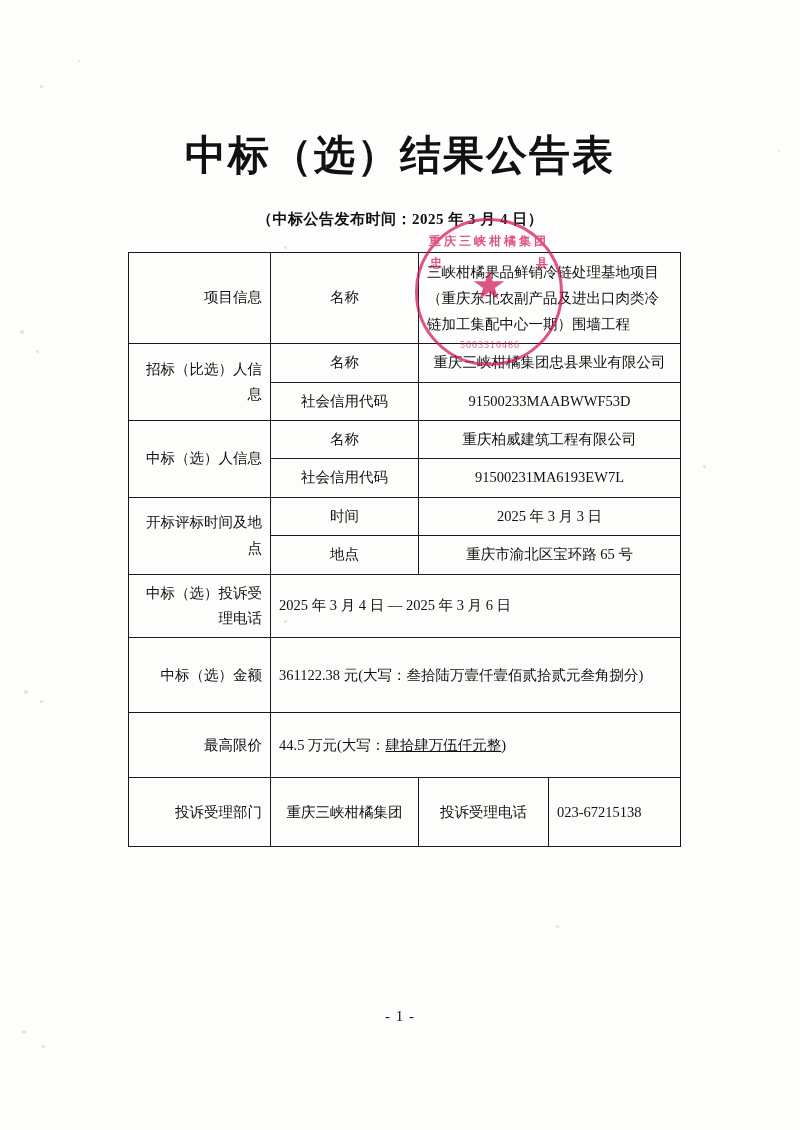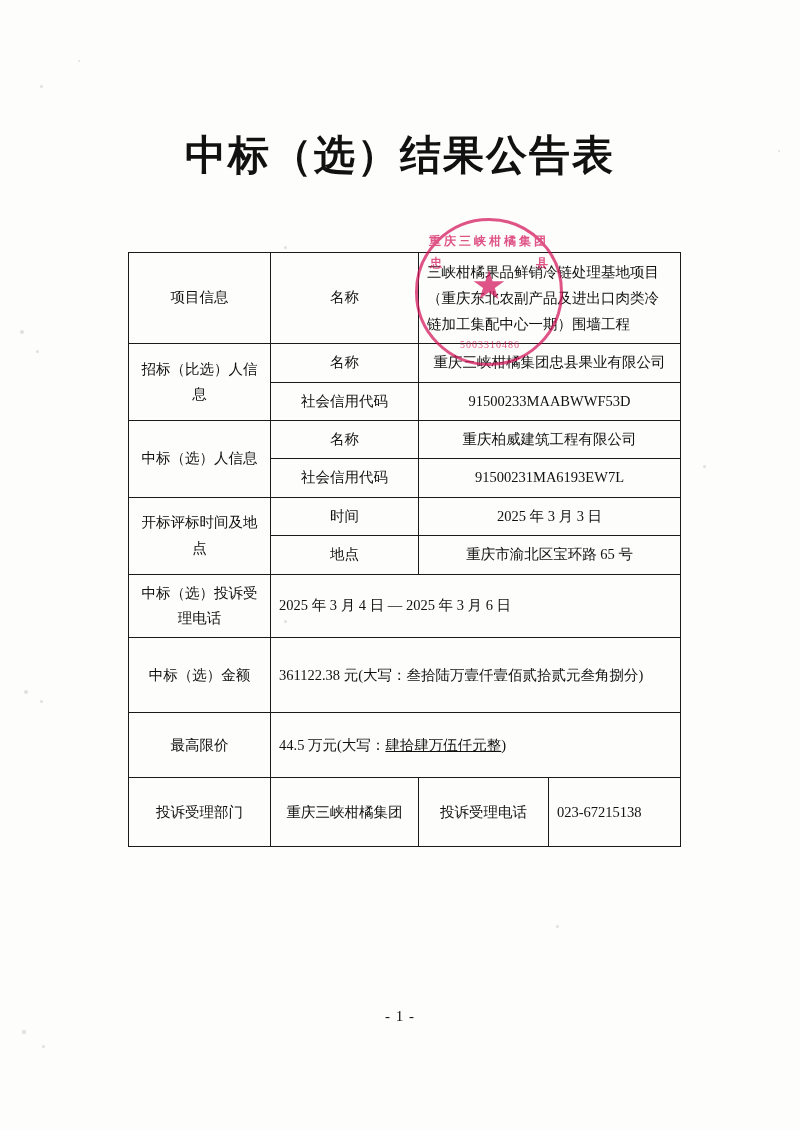--- a/index.html
+++ b/index.html
@@ -59,21 +59,21 @@
   }
   table.main td {
     border: 1px solid #1a1a1a;
     font-size: 14.5px;
     padding: 6px 8px;
     vertical-align: middle;
     line-height: 1.75;
     margin-top: 24px;
   }
   td.label-cell {
-    text-align: center;
+    text-align: right;
     width: 142px;
   }
   td.sub-label {
     text-align: center;
     width: 148px;
   }
   td.value-cell {
     text-align: center;
   }
   td.value-left {
@@ -161,20 +161,21 @@
   <div class="speck" style="left:40px;  top:700px; width:3px; height:3px;"></div>
   <div class="speck" style="left:22px;  top:1030px;width:4px; height:4px;"></div>
   <div class="speck" style="left:42px;  top:1045px;width:3px; height:3px;"></div>
   <div class="speck" style="left:703px; top:465px; width:3px; height:3px;"></div>
   <div class="speck" style="left:556px; top:925px; width:3px; height:3px;"></div>
   <div class="speck" style="left:284px; top:246px; width:3px; height:3px;"></div>
   <div class="speck" style="left:284px; top:620px; width:3px; height:3px;"></div>
   <div class="speck" style="left:778px; top:150px; width:2px; height:2px;"></div>
 
   <div class="doc-title">中标（选）结果公告表</div>
+  <div class="doc-subtitle">（中标公告发布时间：2025 年 3 月 4 日）</div>
 
   <table class="main">
     <colgroup>
       <col style="width:142px">
       <col style="width:148px">
       <col style="width:130px">
       <col style="width:132px">
     </colgroup>
     <tbody>
 

